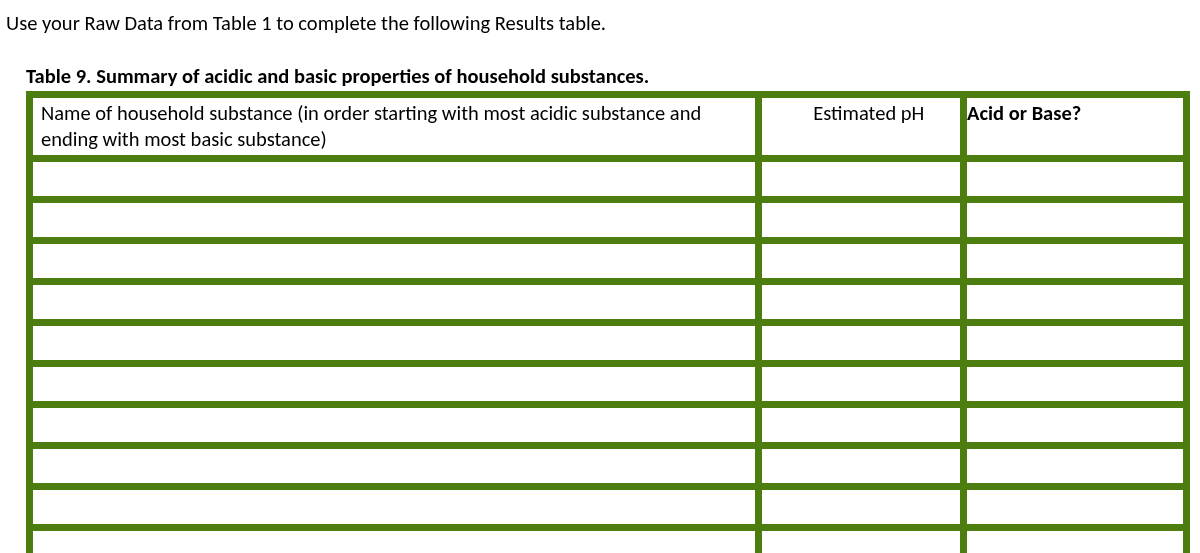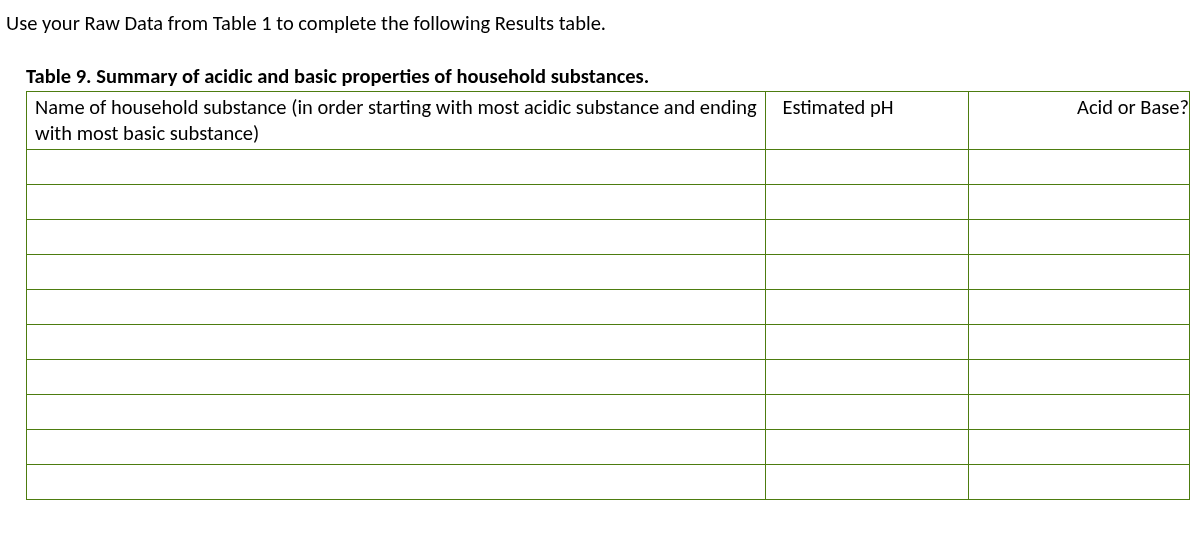--- a/index.html
+++ b/index.html
@@ -24,33 +24,33 @@
     font-size: 20.5px;
     font-weight: 700;
     margin: 0 0 2px 22px;
   }
   table {
     border-collapse: collapse;
     margin-left: 22px;
     width: 1164px;
   }
   th, td {
-    border: 1px solid #4d7c0f;
+    border: 7px solid #4d7c0f;
     font-size: 20.5px;
     vertical-align: top;
     text-align: left;
     padding: 2px 8px 3px 8px;
     font-weight: 400;
   }
   th {
     font-weight: 400;
   }
   th.col-substance { width: 728px; }
-  th.col-ph        { width: 186px; text-align: left; padding-left:16px; padding-right:0;}
-  th.col-ab        { width: 222px; text-align: right; padding-left:0; padding-right:0;}
+  th.col-ph        { width: 186px; text-align: center; padding-left:16px; padding-right:0;}
+  th.col-ab        { width: 222px; text-align: left; padding-left:0; padding-right:0;font-weight:bold;}
   tbody td {
     height: 34px;
     padding: 0;
   }
 </style>
 </head>
 <body>
 
 <div class="page">
 

